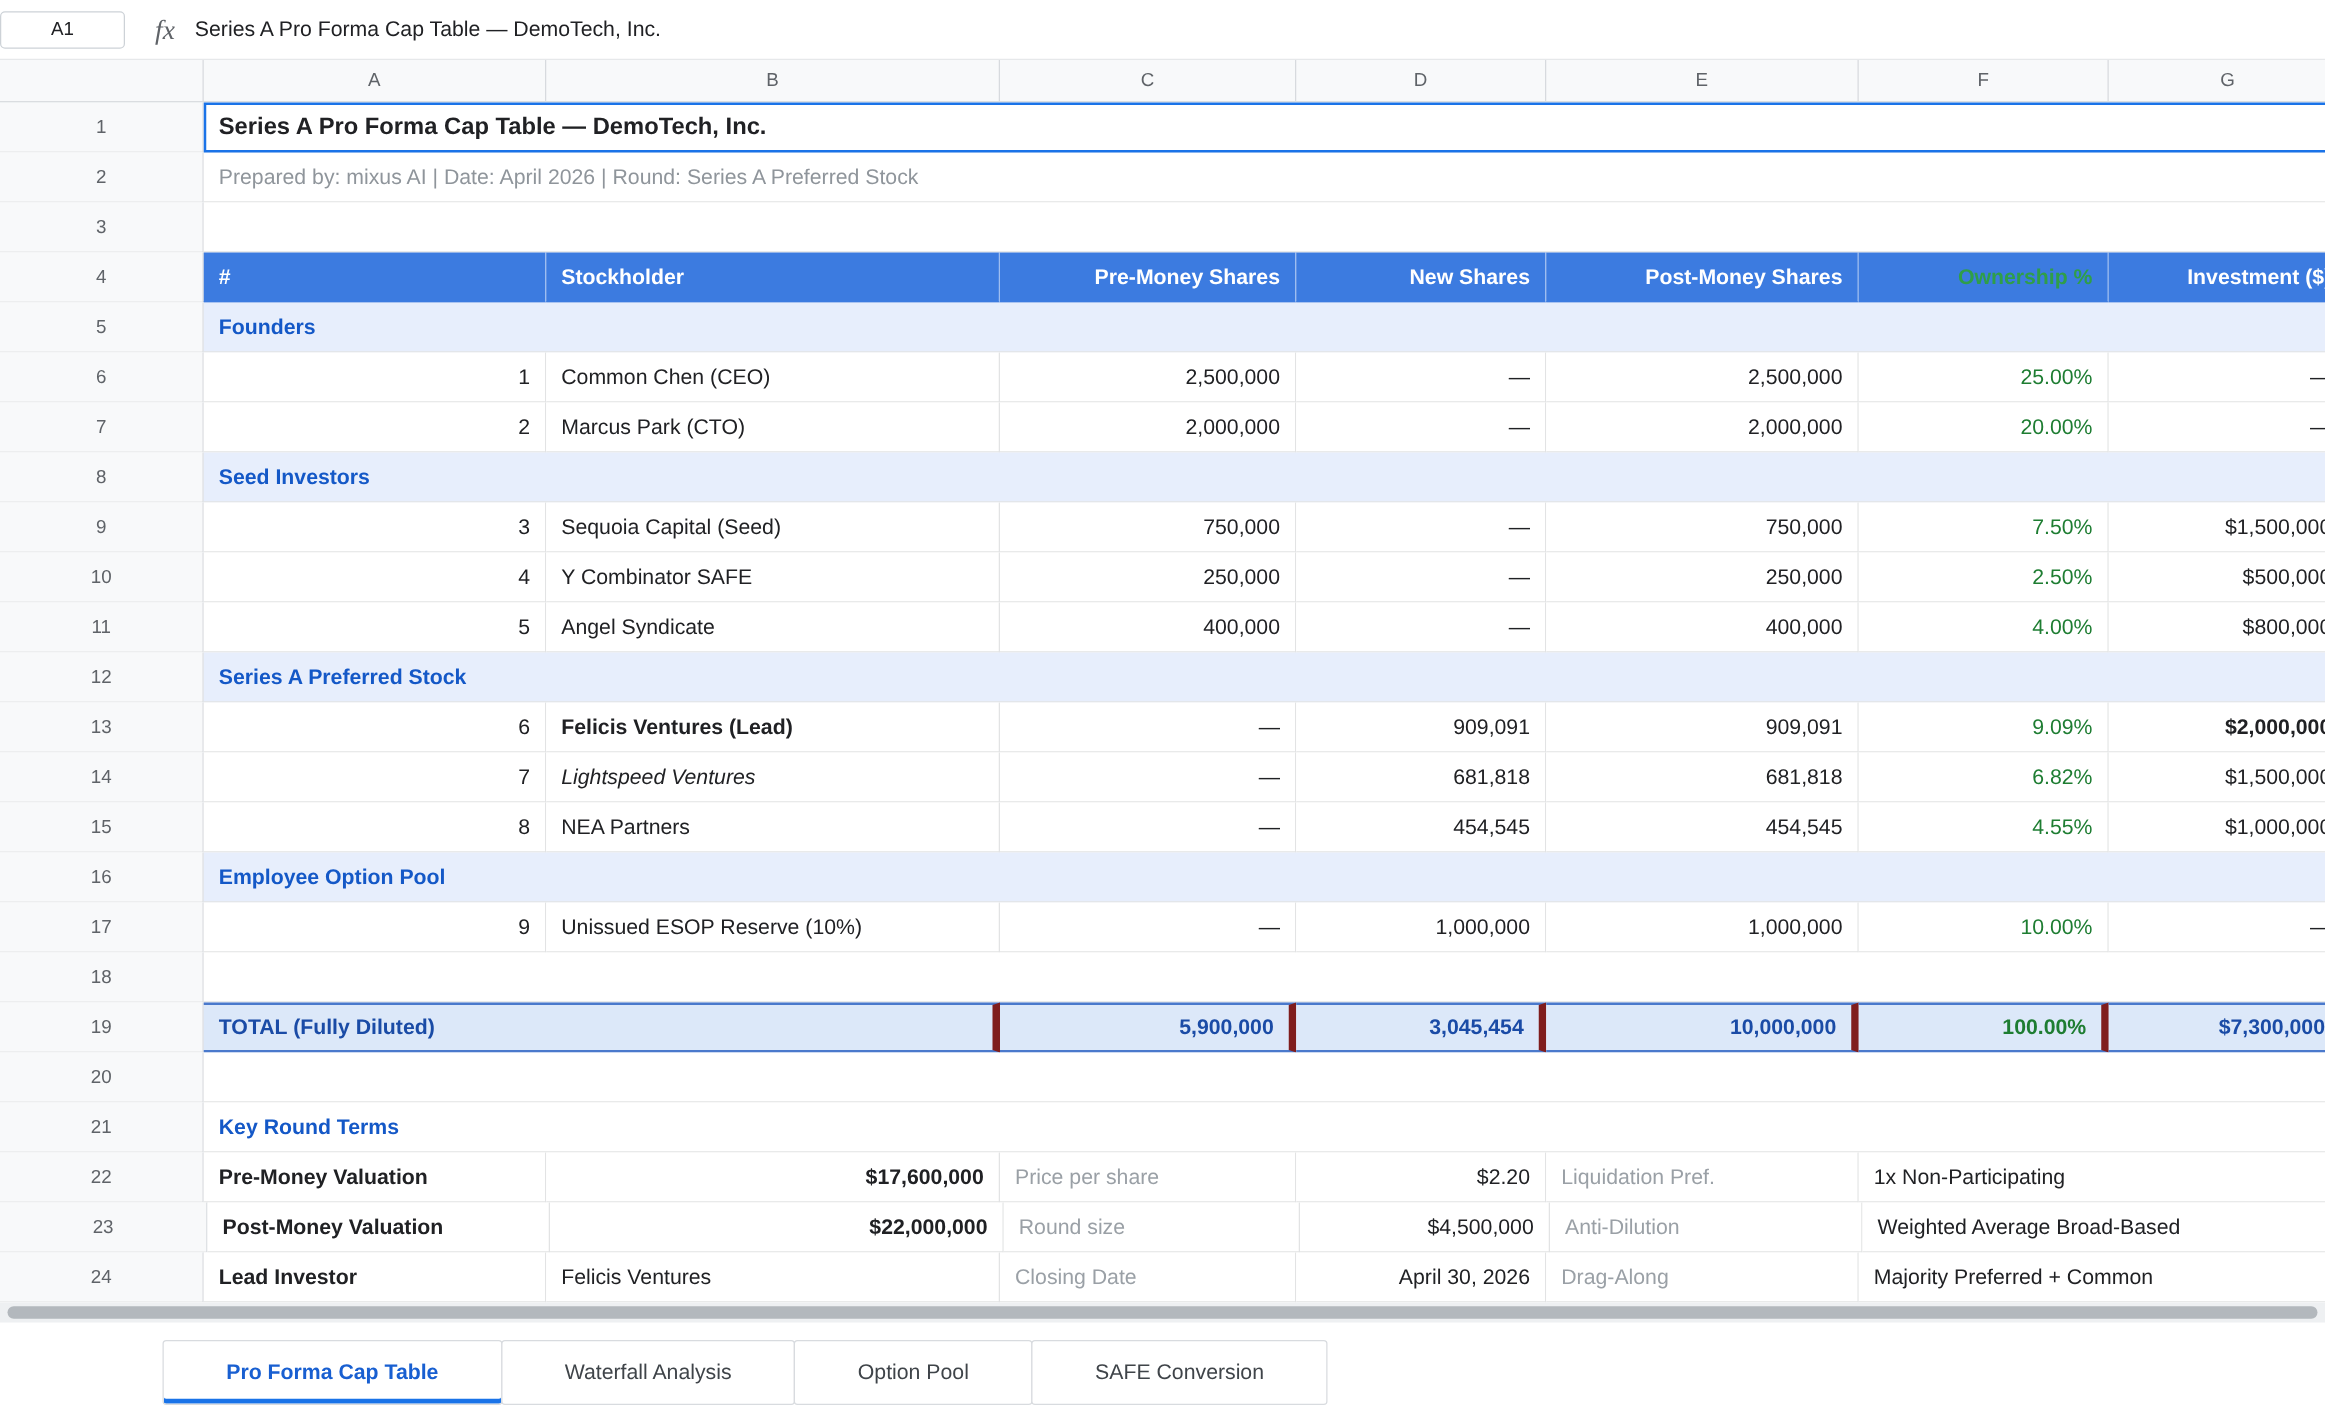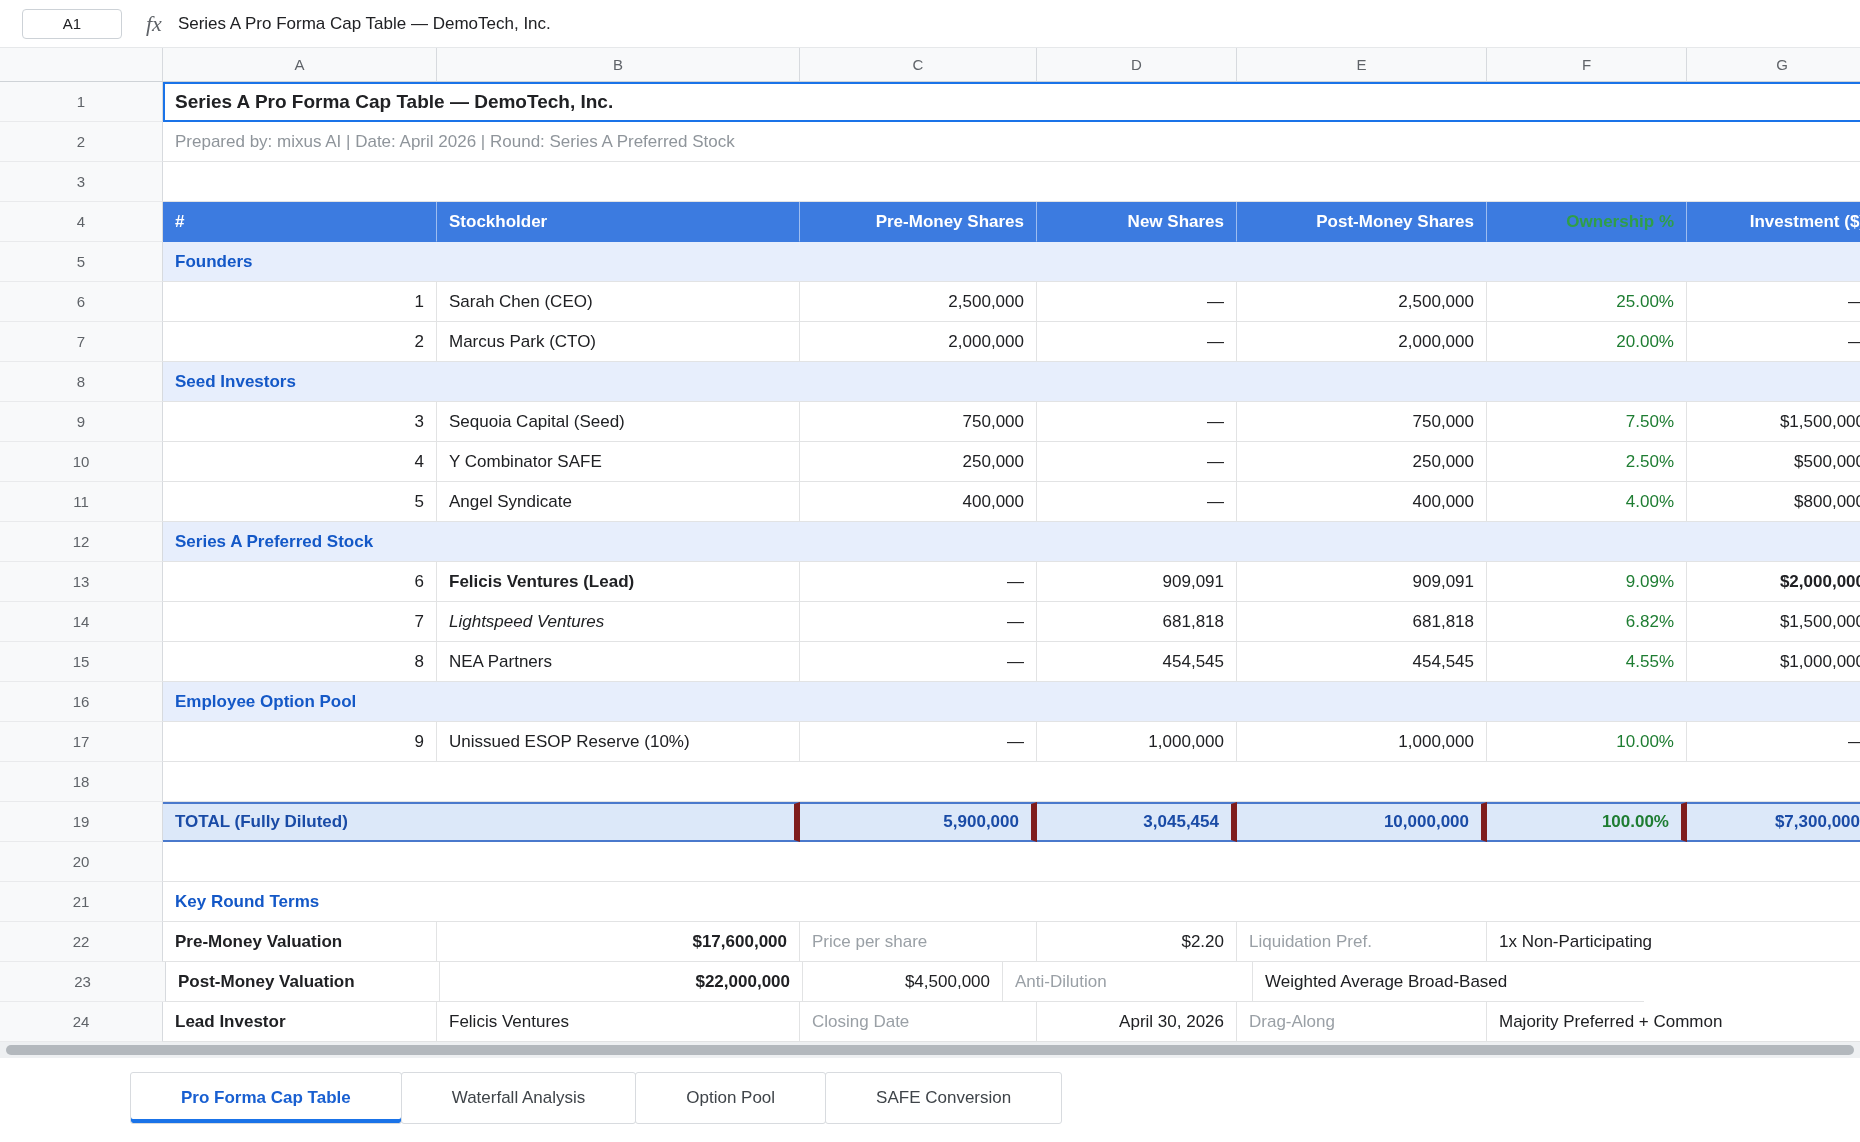--- a/index.html
+++ b/index.html
@@ -17,21 +17,21 @@
     --tab-active-blue:#185fd1;
   }
   *{box-sizing:border-box}
   html,body{margin:0;padding:0}
   body{
     width:1860px;height:1142px;overflow:hidden;background:#fff;
     font-family:"Liberation Sans",sans-serif;color:#202124;
   }
   
   .formula-bar{height:48px;display:flex;align-items:center;border-bottom:1px solid #e6e8ea;background:#fff}
-  .name-box{width:100px;height:30px;margin-left:22px;border:1px solid #cdd2d7;border-radius:4px;
+  .name-box{width:100px;height:30px;border:1px solid #cdd2d7;border-radius:4px;
     text-align:center;line-height:28px;font-size:15px;color:#202124;background:#fff}
   .fx{margin-left:24px;font-family:"Liberation Serif",serif;font-style:italic;color:#5f6368;font-size:22px}
   .formula-text{margin-left:16px;font-size:17px;white-space:nowrap}
   
   .grid-viewport{position:relative;width:1860px;overflow:hidden;background:#fff}
   .col-headers{display:flex;height:34px;background:#f8f9fa;border-bottom:1px solid #cfd3d7}
   .corner{height:100%;border-right:1px solid #d7dade;flex:none}
   .colh{height:100%;border-right:1px solid #d7dade;text-align:center;line-height:33px;
     font-size:15px;color:#5f6368;flex:none}
   .gr{display:flex;height:40px}
@@ -113,21 +113,21 @@
           <div class="c th ar ownh" style="width: 200px;">Ownership %</div>
           <div class="c th ar" style="width: 191px;">Investment ($)</div>
         </div>
         <div class="gr gr-section">
           <div class="gut" style="width: 163px;">5</div>
           <div class="c al band" style="width: 1715px;">Founders</div>
         </div>
         <div class="gr gr-data">
           <div class="gut" style="width: 163px;">6</div>
           <div class="c ar" style="width: 274px;">1</div>
-          <div class="c al" style="width: 363px;">Sarah Chen (CEO)</div>
+          <div class="c al" style="width: 363px;">Common Chen (CEO)</div>
           <div class="c ar" style="width: 237px;">2,500,000</div>
           <div class="c ar" style="width: 200px;">—</div>
           <div class="c ar" style="width: 250px;">2,500,000</div>
           <div class="c ar grn" style="width: 200px;">25.00%</div>
           <div class="c ar" style="width: 191px;">—</div>
         </div>
         <div class="gr gr-data">
           <div class="gut" style="width: 163px;">7</div>
           <div class="c ar" style="width: 274px;">2</div>
           <div class="c al" style="width: 363px;">Marcus Park (CTO)</div>
@@ -246,20 +246,21 @@
           <div class="c ar b" style="width: 363px;">$17,600,000</div>
           <div class="c al mut" style="width: 237px;">Price per share</div>
           <div class="c ar" style="width: 200px;">$2.20</div>
           <div class="c al mut" style="width: 250px;">Liquidation Pref.</div>
           <div class="c al ovf" style="width: 391px;">1x Non-Participating</div>
         </div>
         <div class="gr gr-terms">
           <div class="gut" style="width: 166px;">23</div>
           <div class="c al b" style="width: 274px;">Post-Money Valuation</div>
           <div class="c ar b" style="width: 363px;">$22,000,000</div>
+          <div class="c al mut" style="width: 237px;">Round size</div>
           <div class="c ar" style="width: 200px;">$4,500,000</div>
           <div class="c al mut" style="width: 250px;">Anti-Dilution</div>
           <div class="c al ovf" style="width: 391px;">Weighted Average Broad-Based</div>
         </div>
         <div class="gr gr-terms">
           <div class="gut" style="width: 163px;">24</div>
           <div class="c al b" style="width: 274px;">Lead Investor</div>
           <div class="c al" style="width: 363px;">Felicis Ventures</div>
           <div class="c al mut" style="width: 237px;">Closing Date</div>
           <div class="c ar" style="width: 200px;">April 30, 2026</div>

